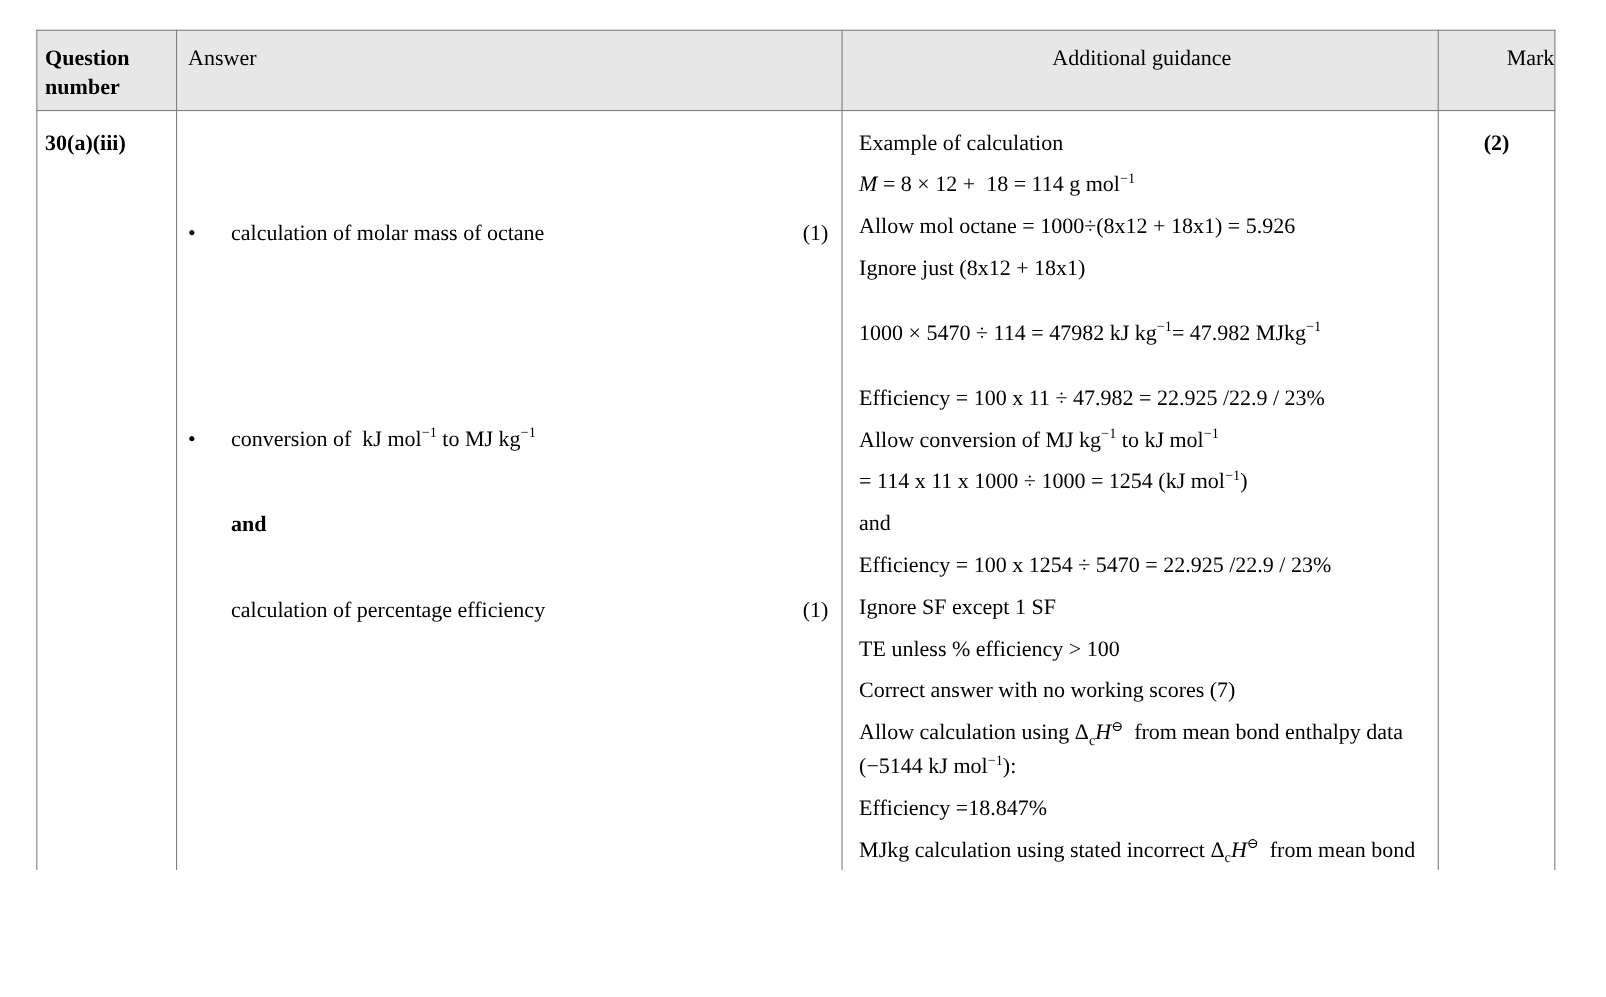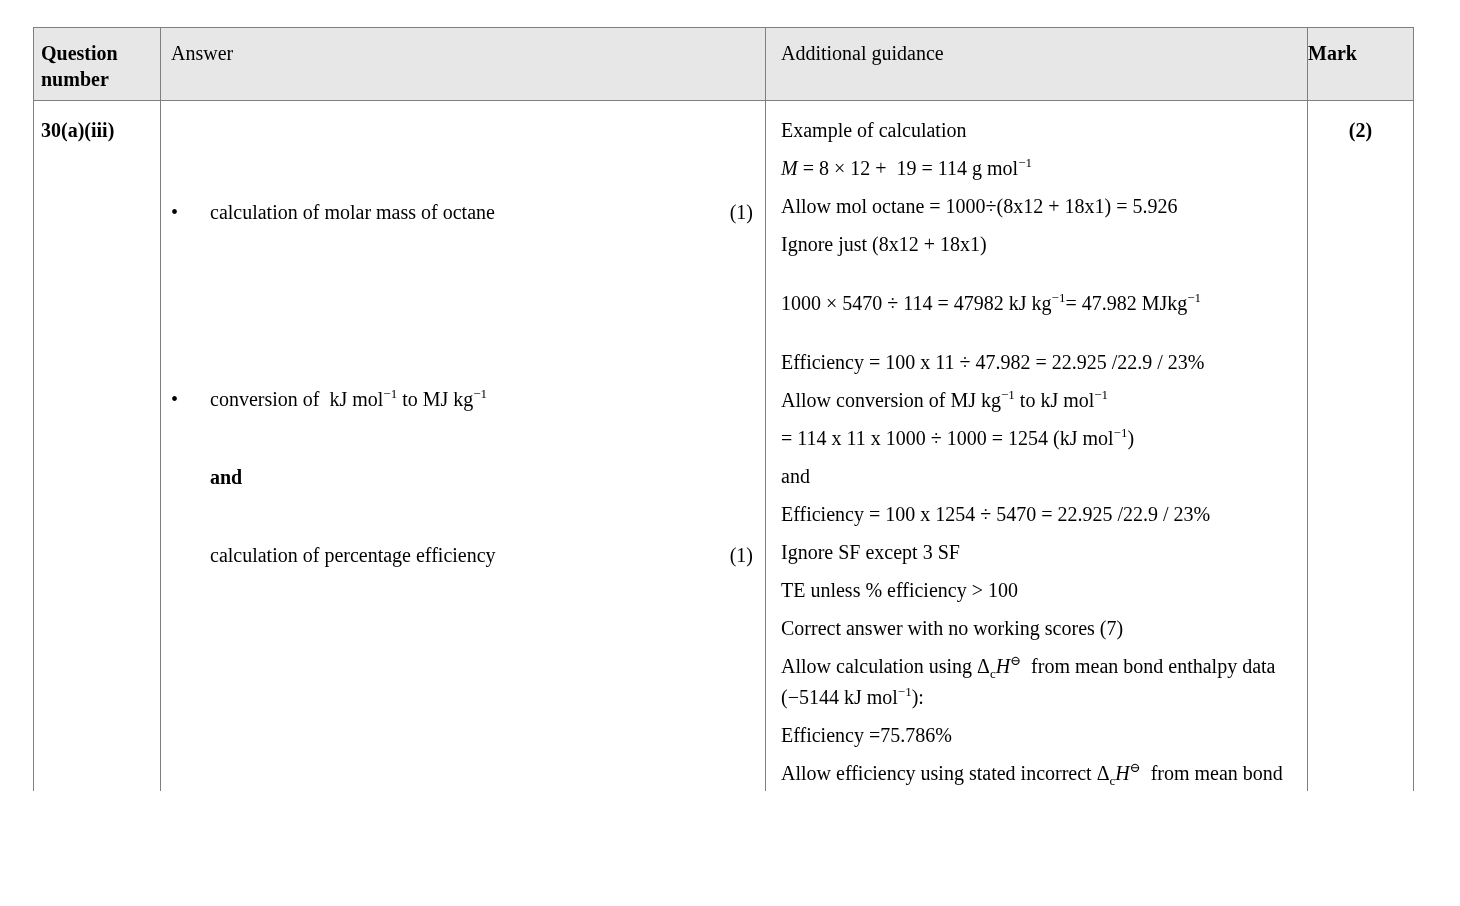--- a/index.html
+++ b/index.html
@@ -25,22 +25,22 @@
   th,td{
     border:1px solid var(--border);
     vertical-align:top;
     font-size:20px;
     text-align:left;
   }
   thead tr{height:73px;}
   thead th{background:var(--header-bg);}
   th.col-q{font-weight:bold;padding:12px 6px 0 7px;line-height:26px;}
   th.col-ans{font-weight:normal;padding:12px 24px 0 10px;line-height:26px;}
-  th.col-guid{font-weight:normal;padding:12px 12px 0 15px;line-height:26px;}
-  th.col-mark{font-weight:bold;text-align:left;padding:12px 0 0 0;line-height:26px;}
+  th.col-guid{font-weight:normal;padding:12px 12px 0 15px;line-height:26px;text-align:center;}
+  th.col-mark{font-weight:normal;text-align:right;padding:12px 0 0 0;line-height:26px;}
 
   td.cell-q{padding:14px 6px 0 7px;font-weight:bold;line-height:31px;}
   td.cell-ans{padding:14px 12px 0 10px;}
   td.cell-guid{padding:14px 12px 0 15px;}
   td.cell-mark{padding:14px 0 0 0;text-align:center;font-weight:bold;line-height:31px;}
 
   .answer-list{margin-top:42px;}
   .answer-item{display:flex;align-items:baseline;line-height:31px;margin:0 0 7px 0;}
   .answer-item.gap-before{margin-top:116px;}
   .bullet{flex:0 0 39px;width:39px;}
@@ -93,34 +93,34 @@
               <div class="answer-item">
                 <span class="bullet"></span>
                 <span class="answer-text"><span>calculation of percentage efficiency</span></span>
                 <span class="answer-mark">(1)</span>
               </div>
             </div>
         </td>
         <td class="cell-guid">
           <div class="guidance-list">
               <p class="g-para"><span>Example of calculation</span></p>
-              <p class="g-para"><span style="font-style: italic;">M</span><span> = 8 × 12 +  19 = 114 g mol</span><sup>−1</sup></p>
+              <p class="g-para"><span style="font-style: italic;">M</span><span> = 8 × 12 +  18 = 114 g mol</span><sup>−1</sup></p>
               <p class="g-para"><span>Allow mol octane = 1000÷(8x12 + 18x1) = 5.926</span></p>
               <p class="g-para"><span>Ignore just (8x12 + 18x1)</span></p>
               <p class="g-para gap-before"><span>1000 × 5470 ÷ 114 = 47982 kJ kg</span><sup>−1</sup><span>= 47.982 MJkg</span><sup>−1</sup></p>
               <p class="g-para gap-before"><span>Efficiency = 100 x 11 ÷ 47.982 = 22.925 /22.9 / 23%</span></p>
               <p class="g-para"><span>Allow conversion of MJ kg</span><sup>−1</sup><span> to kJ mol</span><sup>−1</sup></p>
               <p class="g-para"><span>= 114 x 11 x 1000 ÷ 1000 = 1254 (kJ mol</span><sup>−1</sup><span>)</span></p>
               <p class="g-para"><span>and</span></p>
               <p class="g-para"><span>Efficiency = 100 x 1254 ÷ 5470 = 22.925 /22.9 / 23%</span></p>
-              <p class="g-para"><span>Ignore SF except 3 SF</span></p>
+              <p class="g-para"><span>Ignore SF except 1 SF</span></p>
               <p class="g-para"><span>TE unless % efficiency &gt; 100</span></p>
               <p class="g-para"><span>Correct answer with no working scores (7)</span></p>
               <p class="g-para"><span>Allow calculation using Δ</span><sub>c</sub><span style="font-style: italic;">H</span><sup>⊖</sup><span>  from mean bond enthalpy data (−5144 kJ mol</span><sup>−1</sup><span>):</span></p>
-              <p class="g-para"><span>Efficiency =75.786%</span></p>
-              <p class="g-para"><span>Allow efficiency using stated incorrect Δ</span><sub>c</sub><span style="font-style: italic;">H</span><sup>⊖</sup><span>  from mean bond enthalpy data unless % efficiency &gt; 100</span></p>
+              <p class="g-para"><span>Efficiency =18.847%</span></p>
+              <p class="g-para"><span>MJkg calculation using stated incorrect Δ</span><sub>c</sub><span style="font-style: italic;">H</span><sup>⊖</sup><span>  from mean bond enthalpy data unless % efficiency &gt; 100</span></p>
             </div>
         </td>
         <td class="cell-mark">(2)</td>
       </tr>
     </tbody>
   </table>
 </div>
 
 </body></html>

